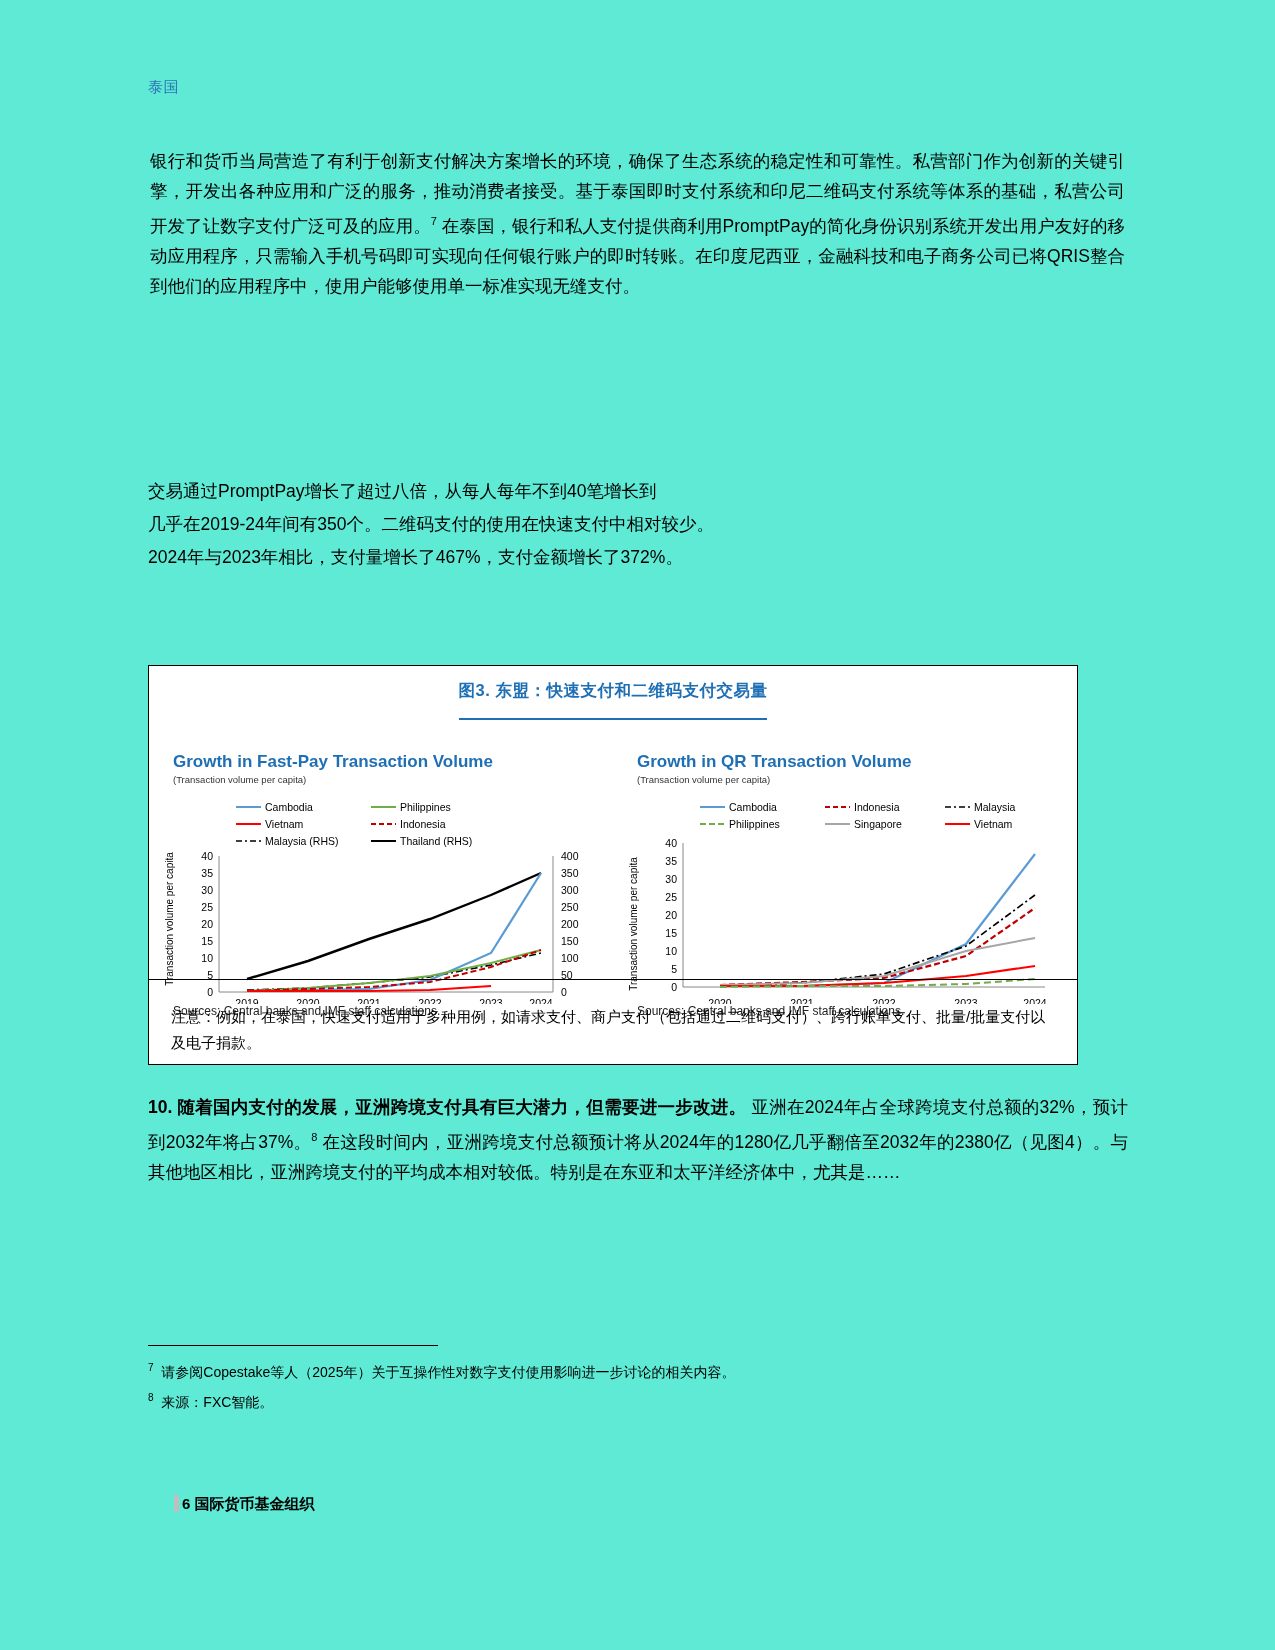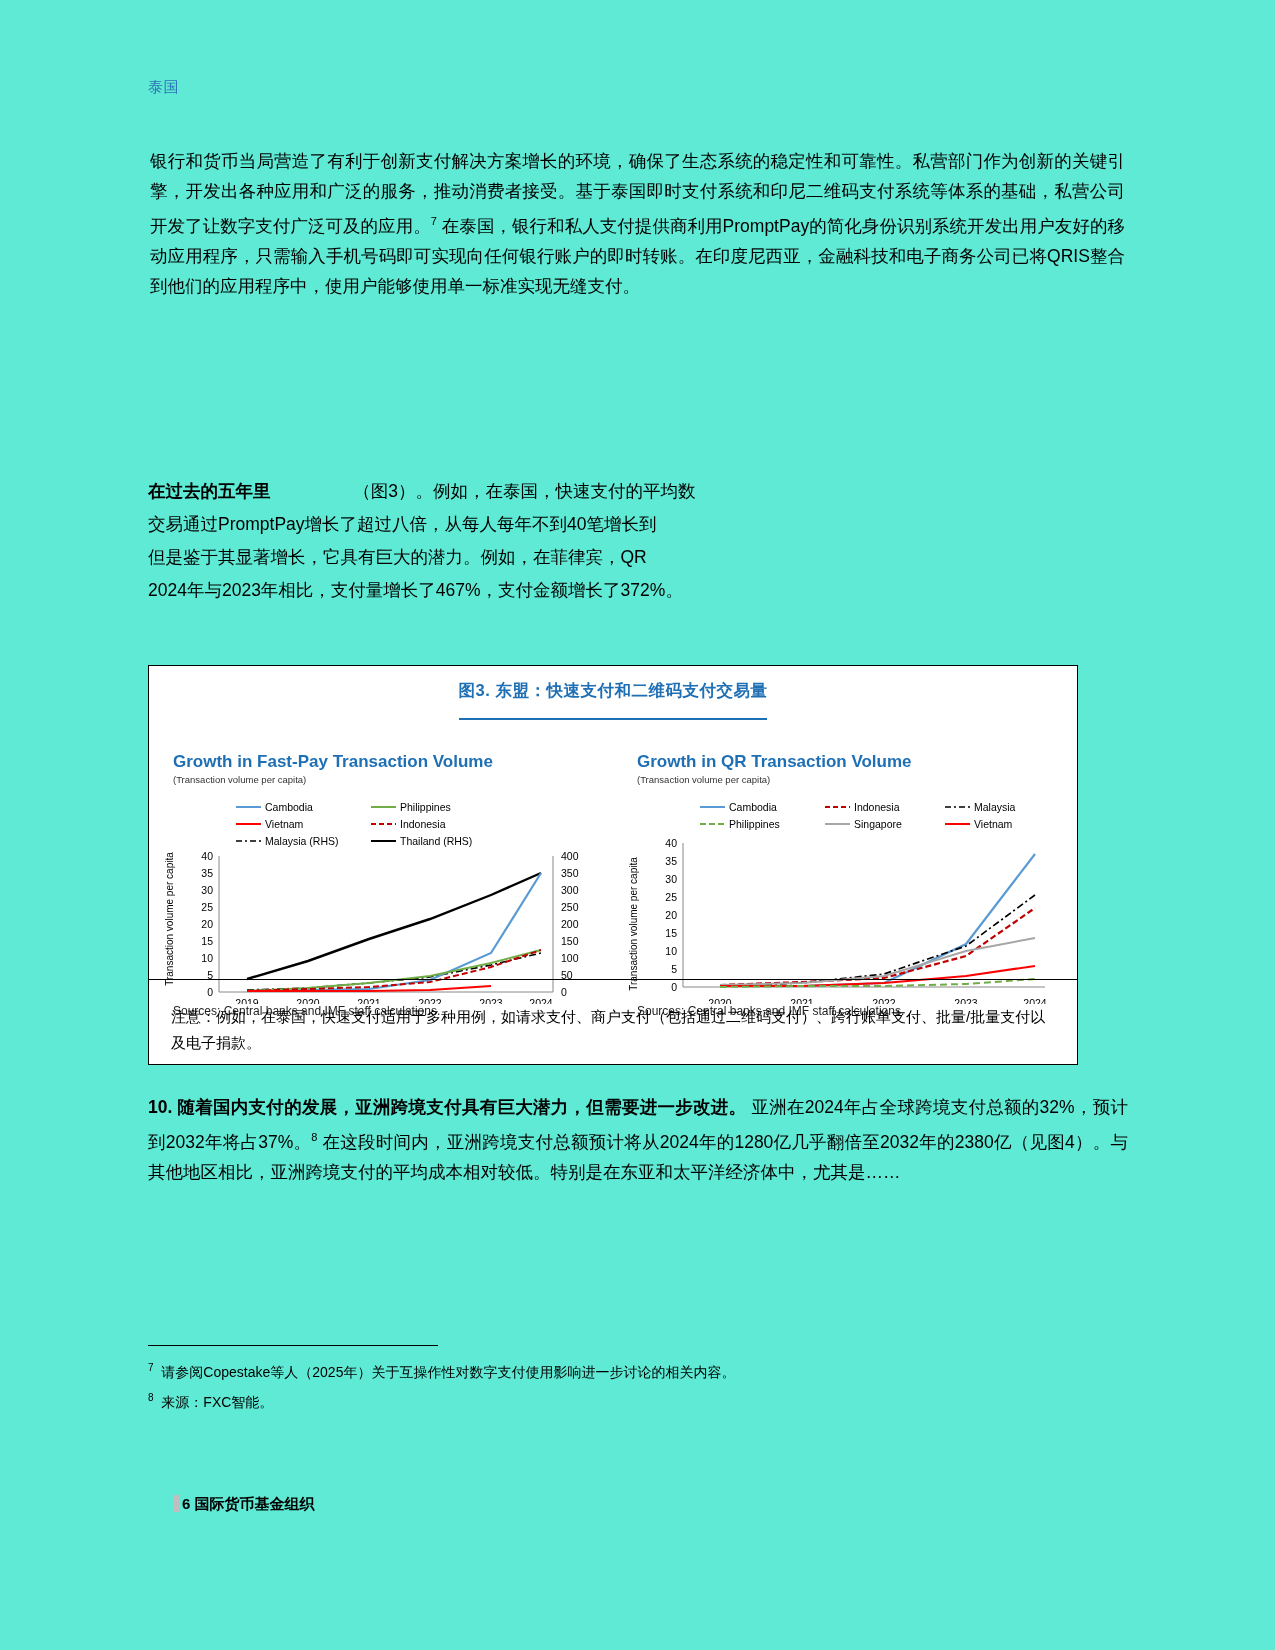--- a/index.html
+++ b/index.html
@@ -154,23 +154,22 @@
 
 <div class="page">
 
   <div class="header-country">泰国</div>
 
   <div class="para1">
     <span>银行和货币当局营造了有利于创新支付解决方案增长的环境，确保了生态系统的稳定性和可靠性。私营部门作为创新的关键引擎，开发出各种应用和广泛的服务，推动消费者接受。基于泰国即时支付系统和印尼二维码支付系统等体系的基础，私营公司开发了让数字支付广泛可及的应用。</span><span class="sup">7</span>&nbsp;<span>在泰国，银行和私人支付提供商利用PromptPay的简化身份识别系统开发出用户友好的移动应用程序，只需输入手机号码即可实现向任何银行账户的即时转账。在印度尼西亚，金融科技和电子商务公司已将QRIS整合到他们的应用程序中，使用户能够使用单一标准实现无缝支付。</span>
   </div>
 
   <div class="sec9">
-    <span class="ln"><b>在过去的五年里</b>                 <span>（图3）。例如，在泰国，快速支付的平均数</span></span>
     <span class="ln">交易通过PromptPay增长了超过八倍，从每人每年不到40笔增长到</span>
-    <span class="ln">但是鉴于其显著增长，它具有巨大的潜力。例如，在菲律宾，QR</span>
+    <span class="ln">几乎在2019-24年间有350个。二维码支付的使用在快速支付中相对较少。</span>
     <span class="ln">2024年与2023年相比，支付量增长了467%，支付金额增长了372%。</span>
   </div>
 
   <div class="figure">
     <div class="fig-title"><span class="uline">图3. 东盟：快速支付和二维码支付交易量</span></div>
 
     <div class="panels">
 
       <div class="panel">
         <div class="panel-title">Growth in Fast-Pay Transaction Volume</div>

